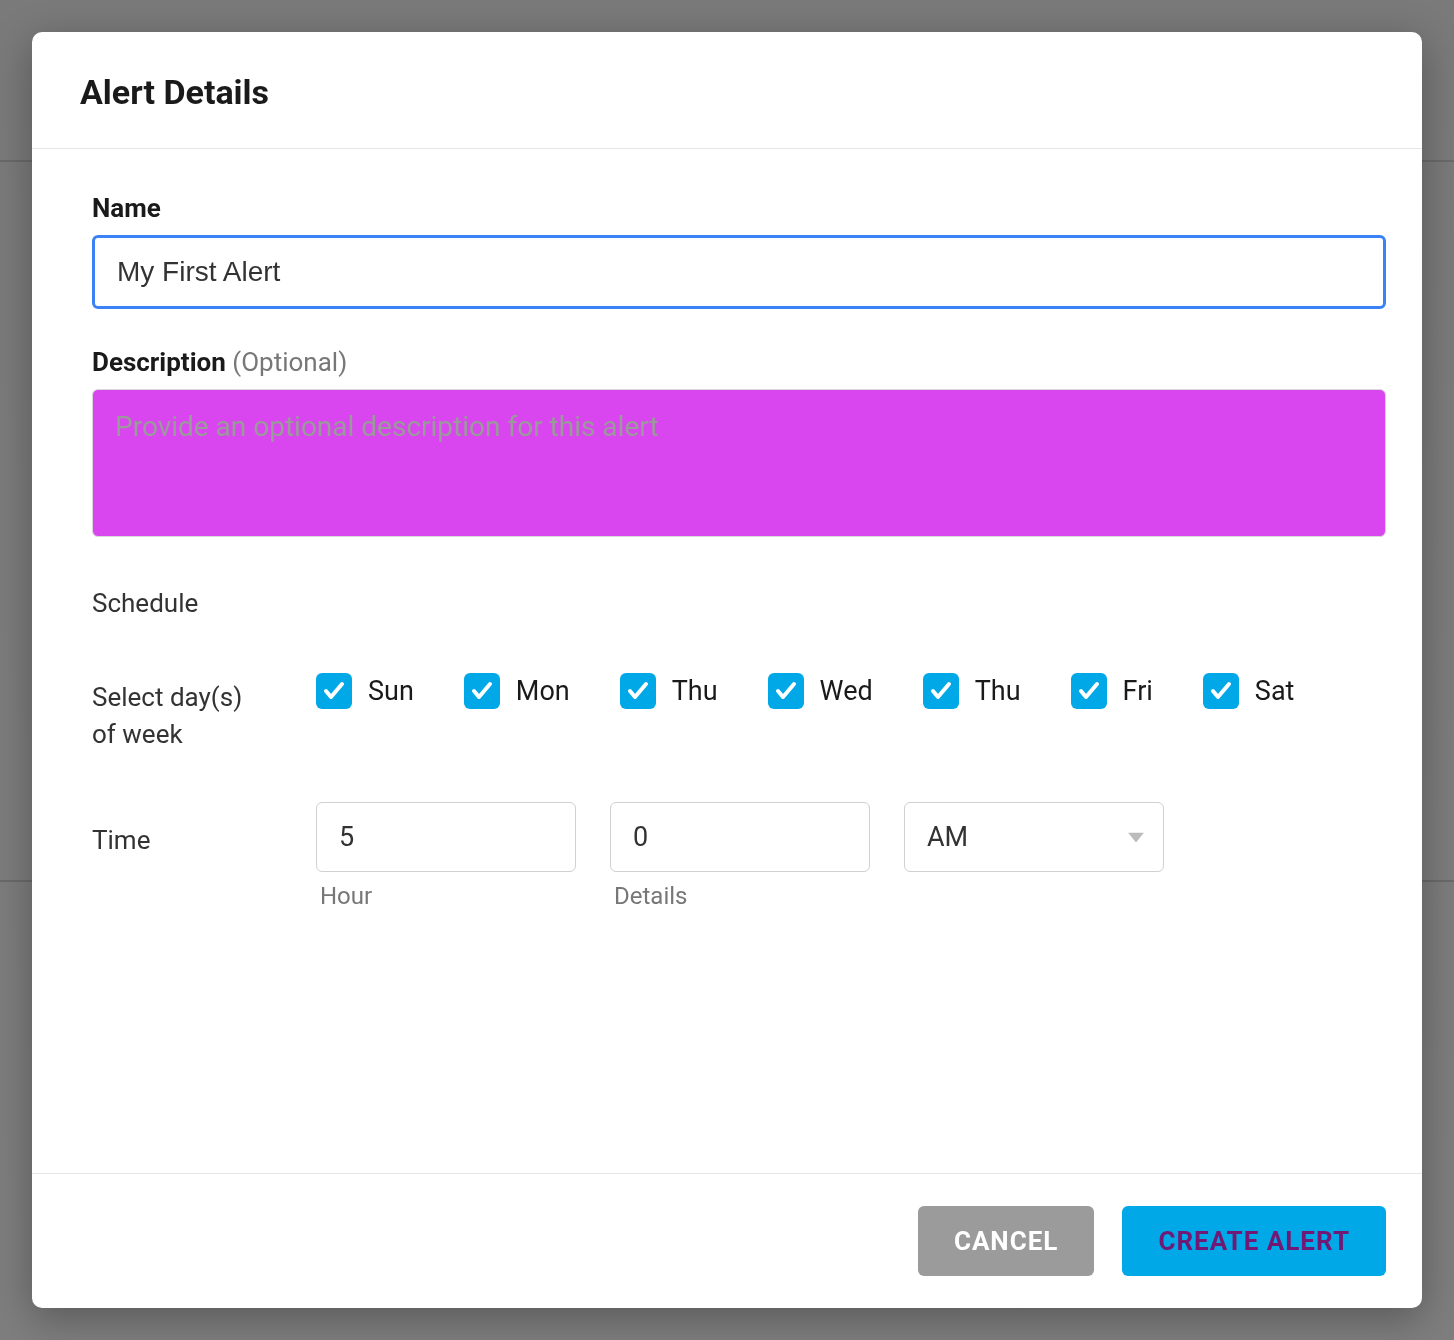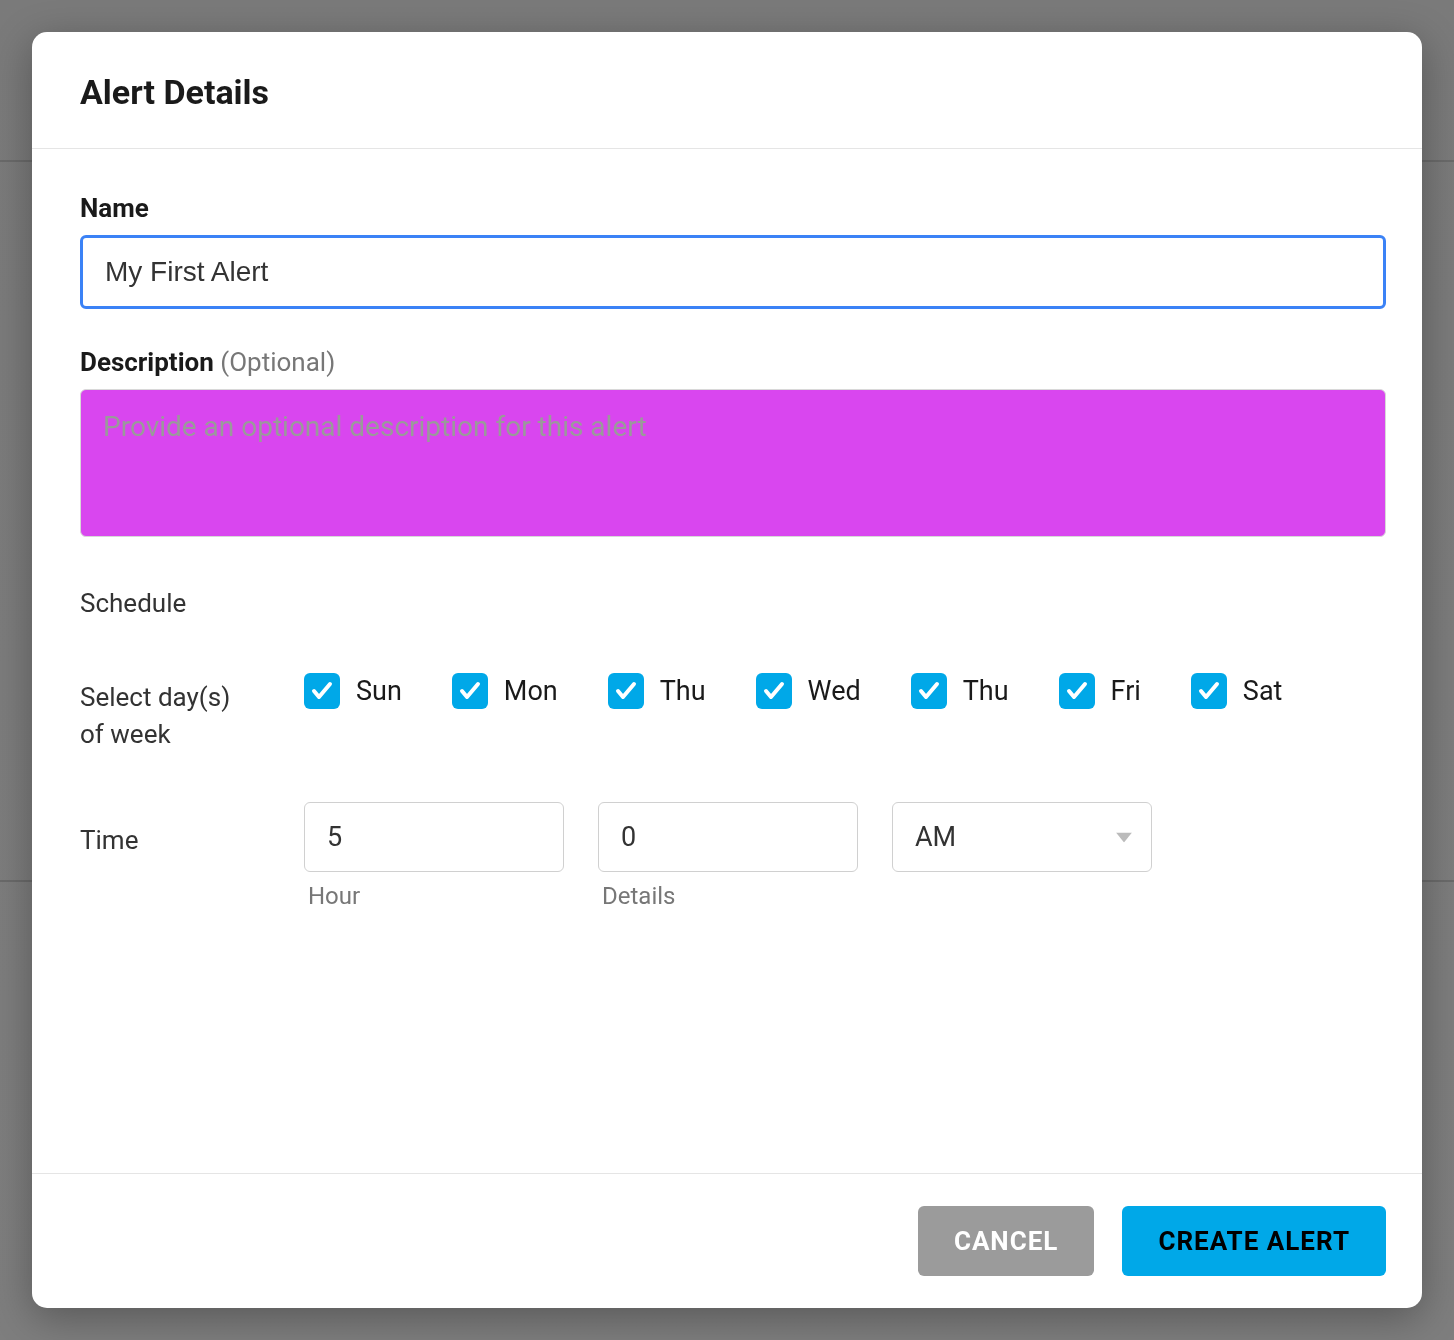--- a/index.html
+++ b/index.html
@@ -27,38 +27,39 @@
       height: 2px;
       background: #6a6a6a;
     }
     .modal {
       position: absolute;
       top: 32px;
       left: 32px;
       right: 32px;
       bottom: 32px;
       background: #fff;
-      border-radius: 15px;
+      border-radius: 10px;
       box-shadow: 0 10px 40px rgba(0,0,0,0.3);
       display: flex;
       flex-direction: column;
     }
     .modal-header {
       padding: 40px 48px 36px 48px;
       border-bottom: 1px solid #e5e5e5;
     }
     .modal-title {
       font-size: 34px;
       font-weight: 700;
       color: #1a1a1a;
     }
     .modal-body {
       flex: 1;
       padding: 44px 36px 30px 48px;
       overflow: auto;
+      margin-left: 12px;
     }
     .form-group {
       margin-bottom: 38px;
     }
     .label {
       font-size: 26px;
       font-weight: 700;
       color: #1a1a1a;
       display: block;
       margin-bottom: 12px;
@@ -252,21 +253,21 @@
       border-radius: 6px;
       cursor: pointer;
       font-family: inherit;
     }
     .btn-cancel {
       background: #9b9b9b;
       color: #fff;
     }
     .btn-primary {
       background: #00a8e8;
-      color: #000000;
+      color: #701a75;
     }
   </style>
 </head>
 <body>
 
 <div class="backdrop">
   <div class="backdrop-line" style="top:160px"></div>
   <div class="backdrop-line" style="top:880px"></div>
 </div>
 

